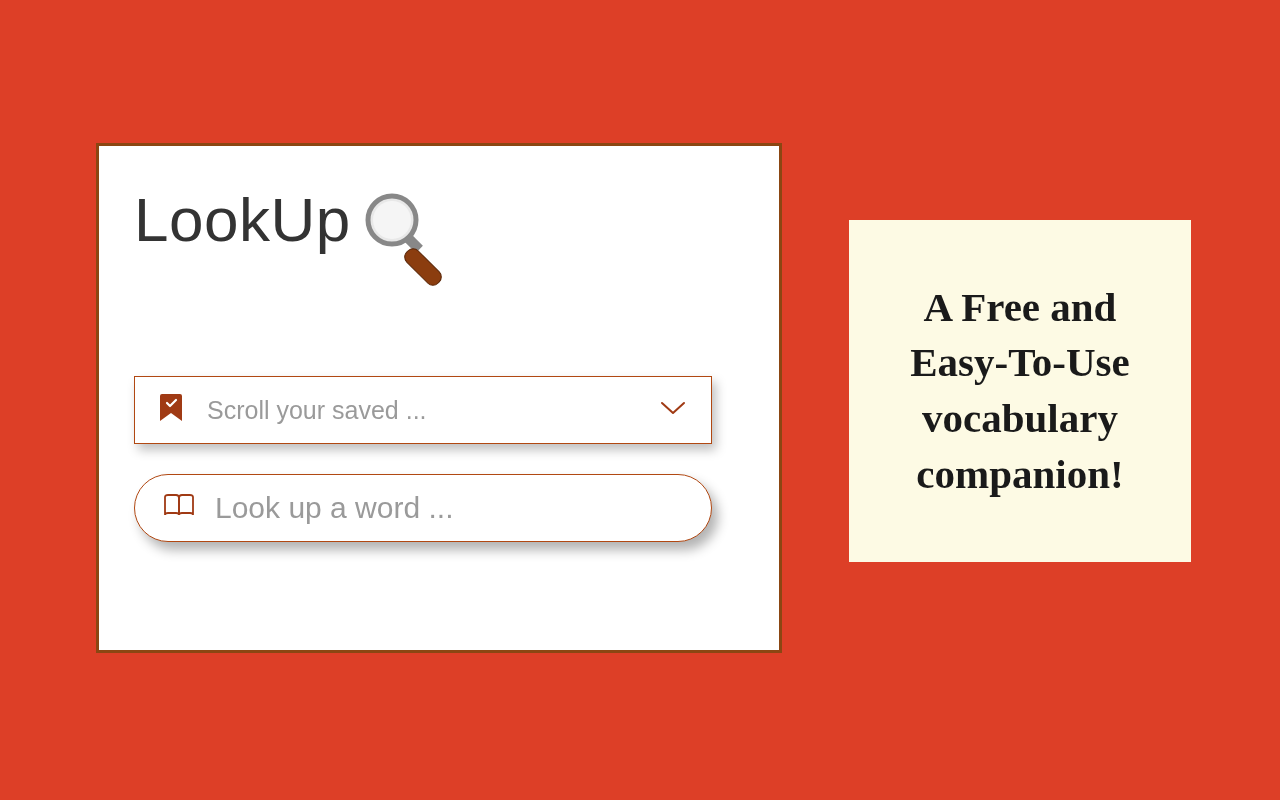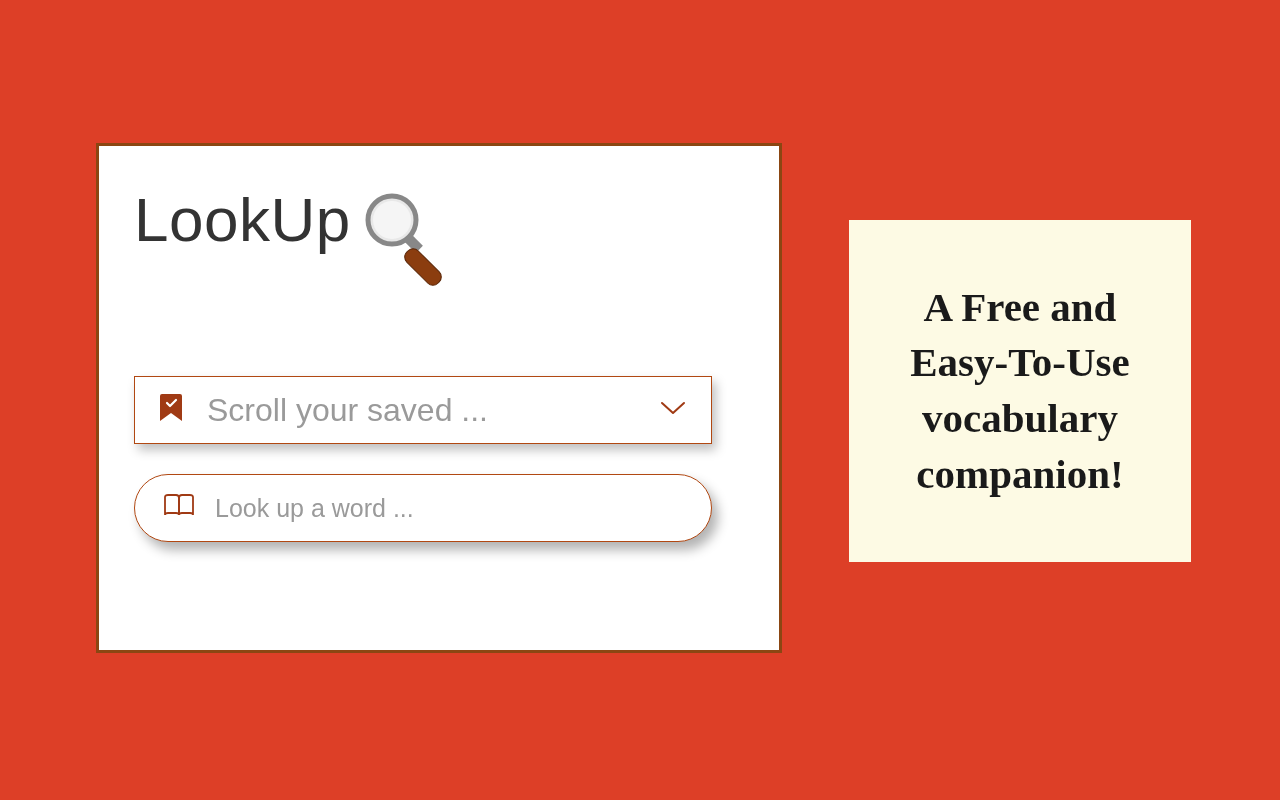--- a/index.html
+++ b/index.html
@@ -49,21 +49,21 @@
       align-items: center;
       padding: 0 24px;
       margin-bottom: 30px;
       box-shadow: 4px 6px 10px rgba(0,0,0,0.25);
       cursor: pointer;
     }
     .bookmark-icon {
       flex-shrink: 0;
     }
     .dropdown-text {
-      font-size: 32px;
+      font-size: 25px;
       color: #9a9a9a;
       margin-left: 24px;
       flex: 1;
     }
     .chevron {
       flex-shrink: 0;
     }
     .search-input-wrap {
       width: 578px;
       height: 68px;
@@ -72,21 +72,21 @@
       background: #fff;
       display: flex;
       align-items: center;
       padding: 0 28px;
       box-shadow: 6px 8px 12px rgba(0,0,0,0.3);
     }
     .book-icon {
       flex-shrink: 0;
     }
     .search-text {
-      font-size: 25px;
+      font-size: 30px;
       color: #c2410c;
       margin-left: 20px;
       flex: 1;
       border: none;
       outline: none;
       background: transparent;
     }
     .search-text::placeholder {
       color: #9a9a9a;
     }

